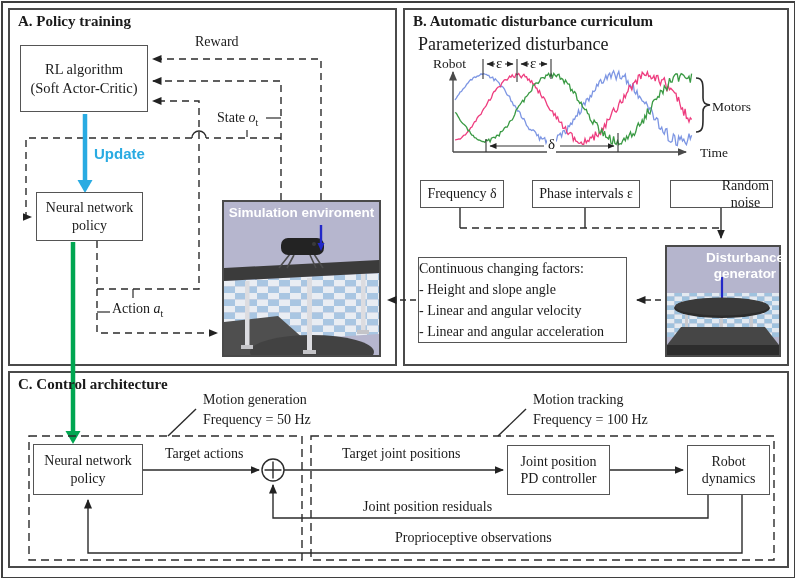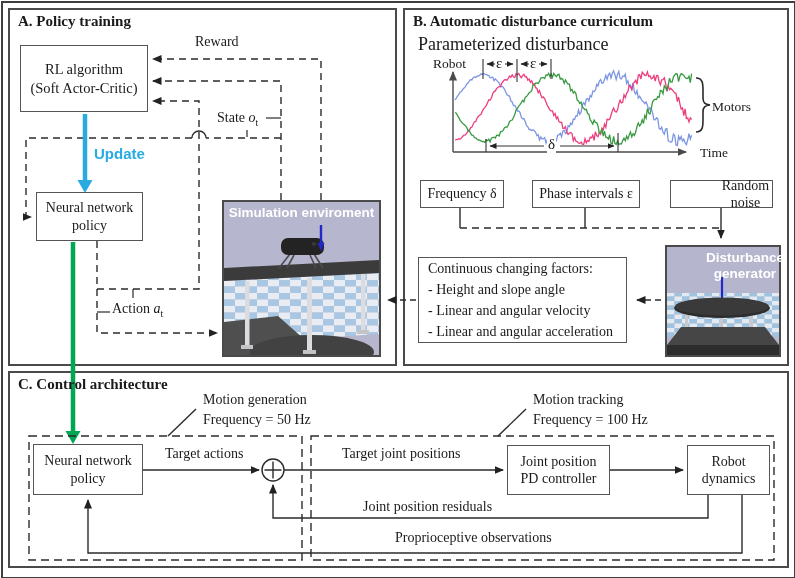--- a/index.html
+++ b/index.html
@@ -16,21 +16,21 @@
          display:flex; flex-direction:column; align-items:center; justify-content:center;
          font-size:14px; line-height:1.25; text-align:center; z-index:3; }
   .lbl { position:absolute; z-index:4; font-size:14px; white-space:nowrap; }
   .title { font-weight:bold; font-size:15px; }
   .varname { font-style:italic; }
   sub { font-size:10px; }
   .imgframe { position:absolute; border:2px solid #4a4a4a; box-sizing:border-box; z-index:3; overflow:hidden; background:#b6b6ce; }
   .imglabel { position:absolute; z-index:5; color:#fff; font-weight:bold;
               font-family:"Liberation Sans","DejaVu Sans",sans-serif; font-size:13.5px;
               text-align:center; line-height:1.15; }
-  .factors { align-items:flex-start; text-align:left; padding-left:9px; line-height:1.5; font-size:14px; }
+  .factors { align-items:flex-start; text-align:left; padding-left:0; line-height:1.5; font-size:14px; }
   .accent-cyan { color:#29abe2; font-family:"Liberation Sans","DejaVu Sans",sans-serif; font-weight:bold; font-size:15px; }
   .small-axis { font-size:13.5px; }
   .greek { font-size:15px; background:#fff; padding:0 1px; }
 </style>
 </head>
 <body>
 
 <div class="canvas">
   <div class="outer-border"></div>
 

